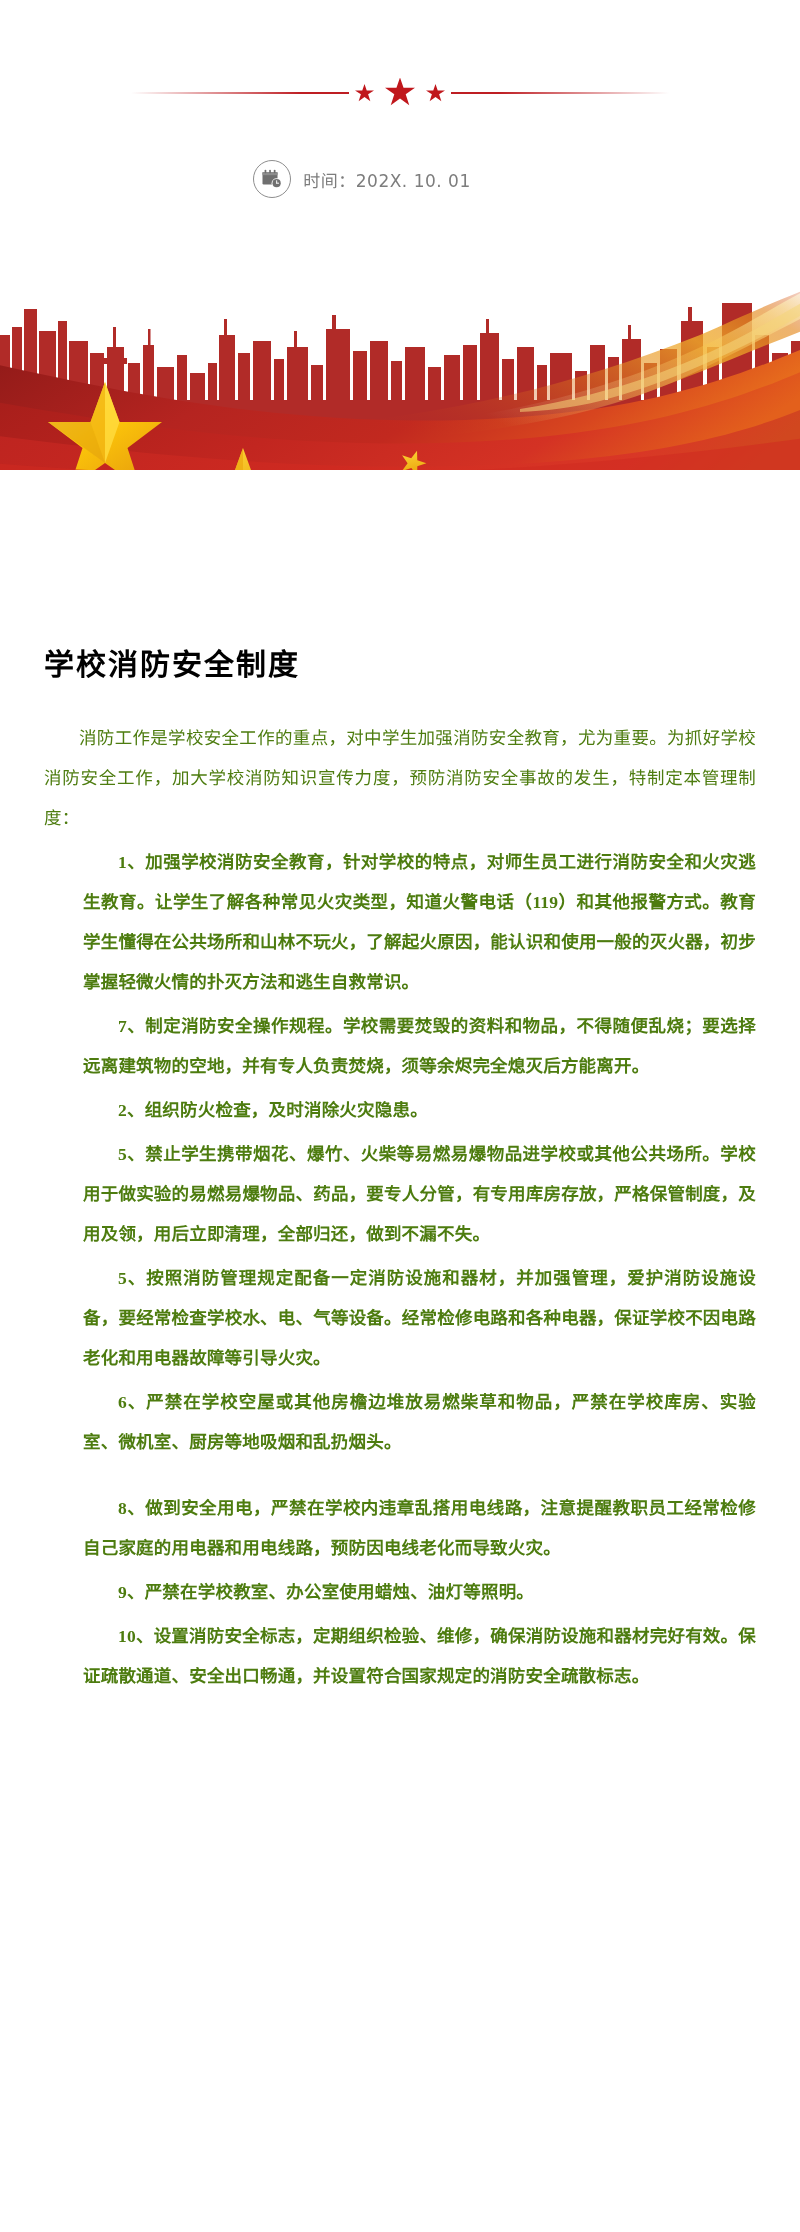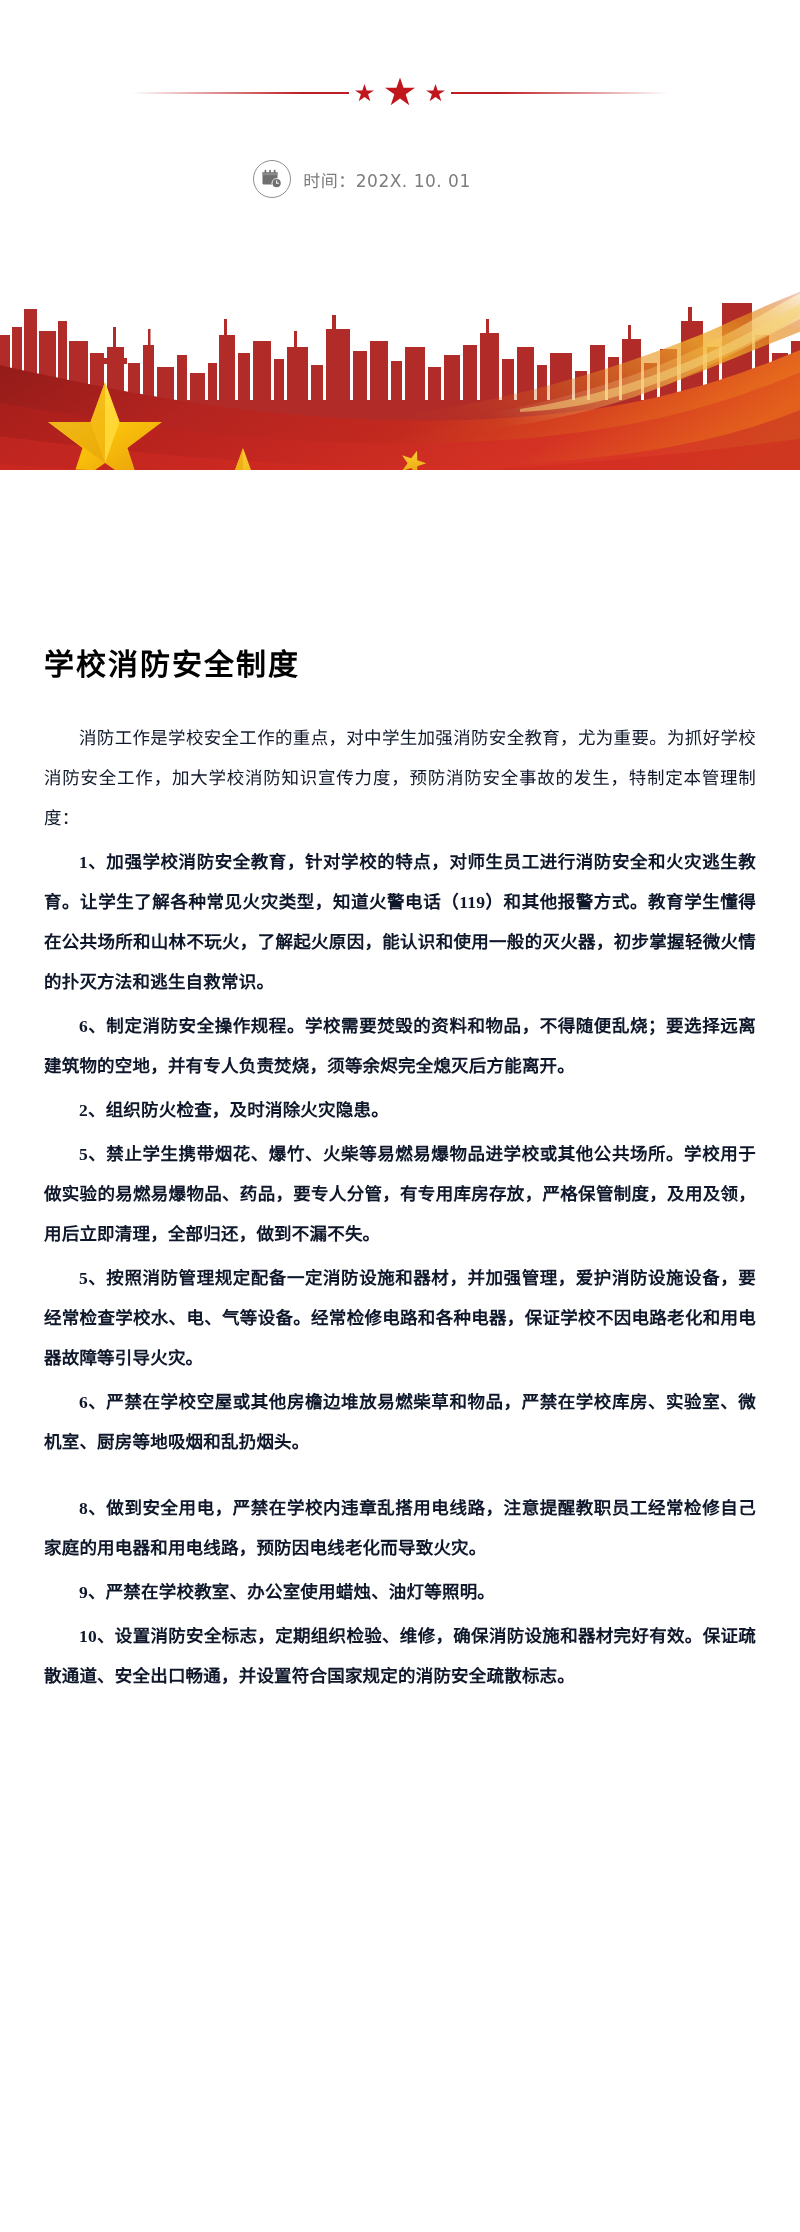--- a/index.html
+++ b/index.html
@@ -111,26 +111,27 @@
     font-family: "DejaVu Serif", "Liberation Serif", serif;
     color: #000000;
   }
   .para {
     font-size: 17.5px;
     line-height: 40px;
     text-align: justify;
     text-justify: inter-ideograph;
     text-indent: 2em;
     margin: 0 0 4px 0;
-    color: #0f172a;
+    color: #4d7c0f;
     letter-spacing: 0.2px;
     font-family: Liberation Serif, serif;
   }
   .para.numbered {
     font-weight: 700;
+    margin-left: 39px;
   }
   .para.spaced-before {
     margin-top: 26px;
   }
 </style>
 </head>
 <body>
 
 <div class="page">
 
@@ -320,21 +321,21 @@
         <path d="M-10 268 C 200 286, 470 290, 812 242 L 812 282 L -10 282 Z" fill="#cf2a21" opacity="0.55"></path>
       </g>
     </svg>
   </div>
 
   <div class="article">
     <h1 class="doc-title">学校消防安全制度</h1>
     <div id="paragraph-list">
         <p class="para">消防工作是学校安全工作的重点，对中学生加强消防安全教育，尤为重要。为抓好学校消防安全工作，加大学校消防知识宣传力度，预防消防安全事故的发生，特制定本管理制度：</p>
         <p class="para numbered">1、加强学校消防安全教育，针对学校的特点，对师生员工进行消防安全和火灾逃生教育。让学生了解各种常见火灾类型，知道火警电话（119）和其他报警方式。教育学生懂得在公共场所和山林不玩火，了解起火原因，能认识和使用一般的灭火器，初步掌握轻微火情的扑灭方法和逃生自救常识。</p>
-        <p class="para numbered">6、制定消防安全操作规程。学校需要焚毁的资料和物品，不得随便乱烧；要选择远离建筑物的空地，并有专人负责焚烧，须等余烬完全熄灭后方能离开。</p>
+        <p class="para numbered">7、制定消防安全操作规程。学校需要焚毁的资料和物品，不得随便乱烧；要选择远离建筑物的空地，并有专人负责焚烧，须等余烬完全熄灭后方能离开。</p>
         <p class="para numbered">2、组织防火检查，及时消除火灾隐患。</p>
         <p class="para numbered">5、禁止学生携带烟花、爆竹、火柴等易燃易爆物品进学校或其他公共场所。学校用于做实验的易燃易爆物品、药品，要专人分管，有专用库房存放，严格保管制度，及用及领，用后立即清理，全部归还，做到不漏不失。</p>
         <p class="para numbered">5、按照消防管理规定配备一定消防设施和器材，并加强管理，爱护消防设施设备，要经常检查学校水、电、气等设备。经常检修电路和各种电器，保证学校不因电路老化和用电器故障等引导火灾。</p>
         <p class="para numbered">6、严禁在学校空屋或其他房檐边堆放易燃柴草和物品，严禁在学校库房、实验室、微机室、厨房等地吸烟和乱扔烟头。</p>
         <p class="para numbered spaced-before">8、做到安全用电，严禁在学校内违章乱搭用电线路，注意提醒教职员工经常检修自己家庭的用电器和用电线路，预防因电线老化而导致火灾。</p>
         <p class="para numbered">9、严禁在学校教室、办公室使用蜡烛、油灯等照明。</p>
         <p class="para numbered">10、设置消防安全标志，定期组织检验、维修，确保消防设施和器材完好有效。保证疏散通道、安全出口畅通，并设置符合国家规定的消防安全疏散标志。</p>
       </div>
   </div>
 

